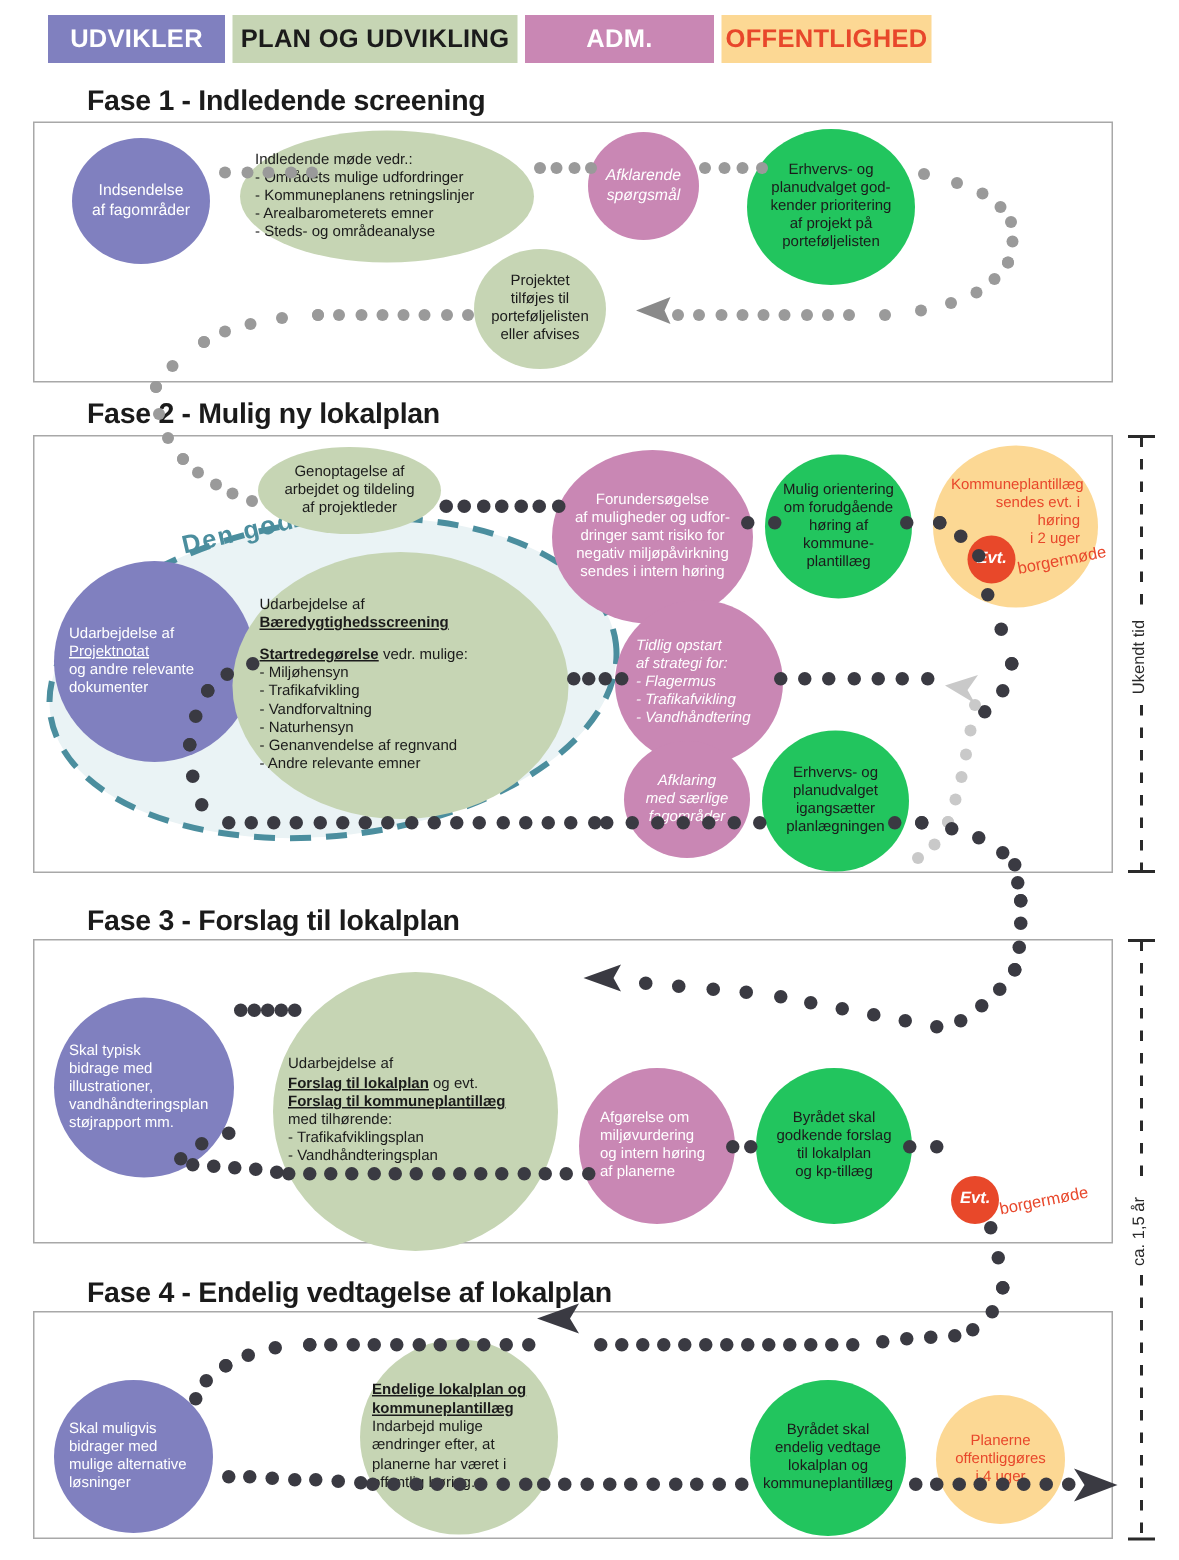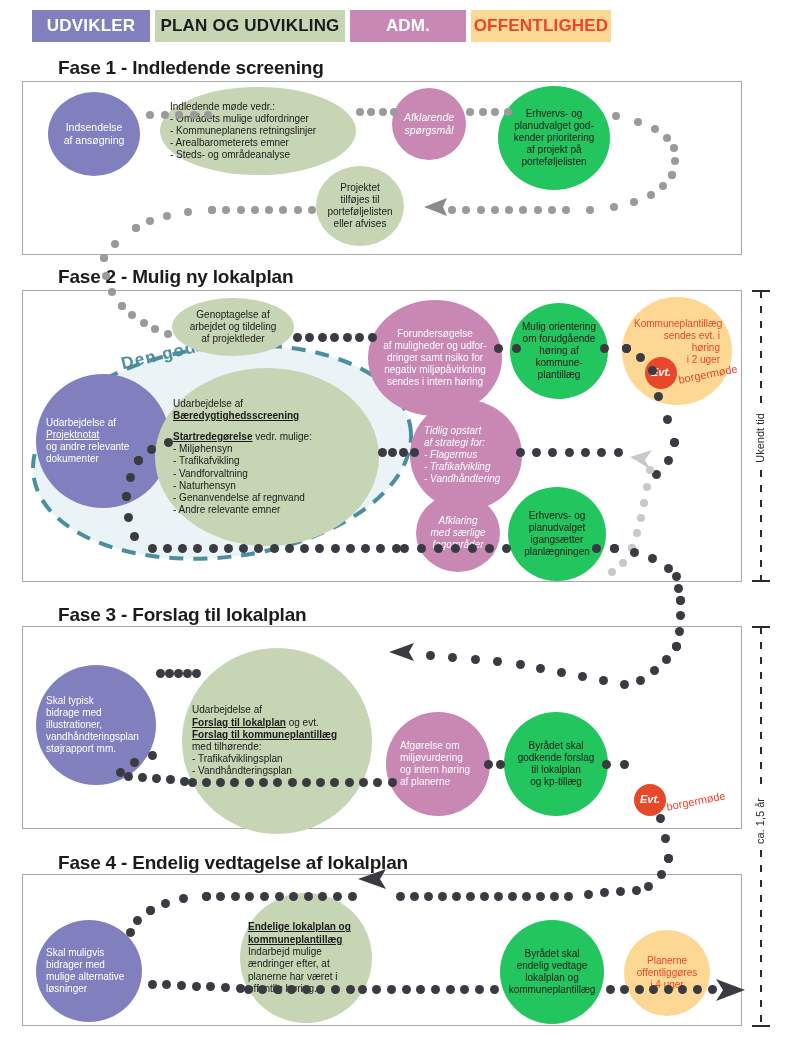--- a/index.html
+++ b/index.html
@@ -127,30 +127,30 @@
   }
 </style>
 </head>
 <body>
 
 <div id="page">
 
   <div id="legend">
     <div class="legend-chip" style="background:#8080bf;color:#ffffff;width:118px;">UDVIKLER</div>
     <div class="legend-chip" style="background:#c6d5b4;color:#1b1b1b;width:190px;">PLAN OG UDVIKLING</div>
-    <div class="legend-chip" style="background:#c987b4;color:#ffffff;width:116px;">ADM.</div>
+    <div class="legend-chip" style="background:#c987b4;color:#ffffff;width:126px;">ADM.</div>
     <div class="legend-chip" style="background:#fcd894;color:#e8472b;width:140px;">OFFENTLIGHED</div>
   </div>
 
   <div class="phase-title" style="left:58px;top:57px;">Fase 1 - Indledende screening</div>
   <div class="phase-box" style="left:22px;top:81px;width:720px;height:174px;"></div>
 
   <div class="node ellipse role-udvikler" style="left:48px;top:92px;width:92px;height:84px;font-size:10.5px;">
     <div class="node-text" style="white-space:pre-line;">Indsendelse
-af ansøgning</div>
+af fagområder</div>
   </div>
 
   <div class="node ellipse role-plan left" style="left:160px;top:87px;width:196px;height:88px;font-size:10px;">
     <div class="node-text">
       <div>Indledende møde vedr.:</div>
       <div>- Områdets mulige udfordringer</div>
       <div>- Kommuneplanens retningslinjer</div>
       <div>- Arealbarometerets emner</div>
       <div>- Steds- og områdeanalyse</div>
     </div>

